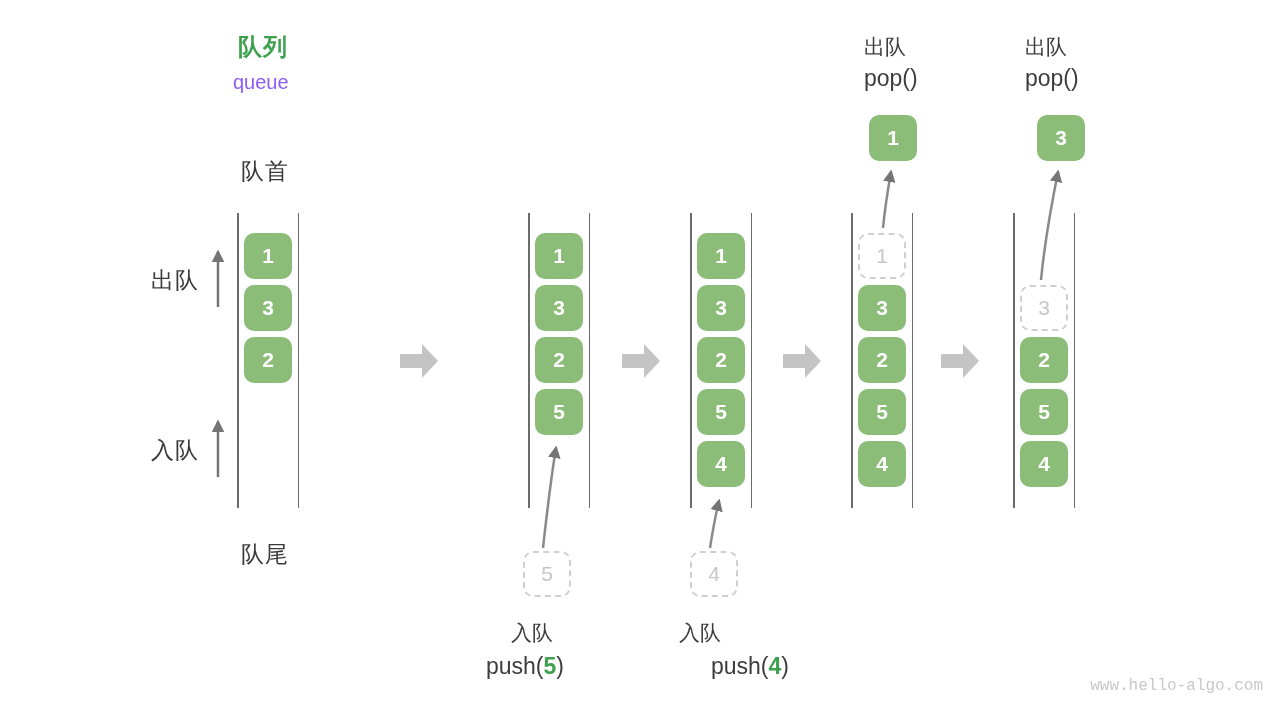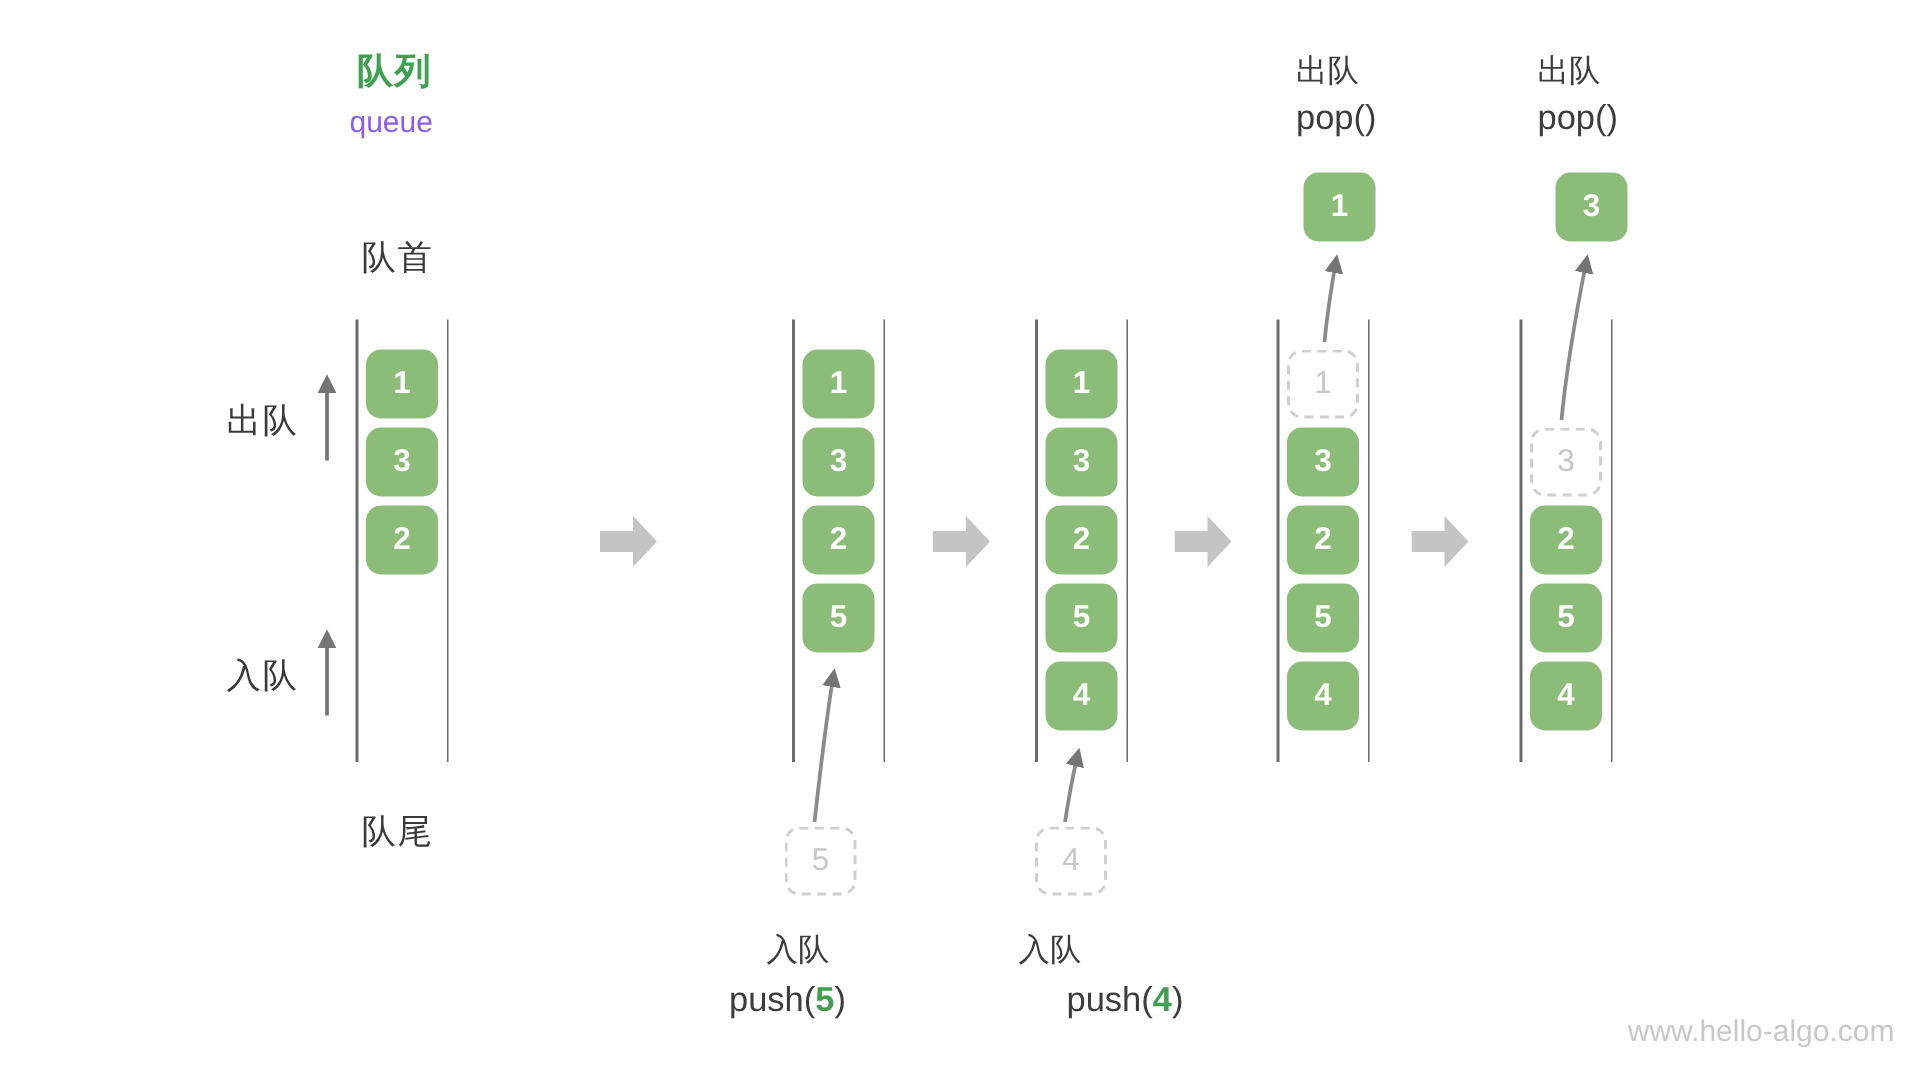--- a/index.html
+++ b/index.html
@@ -26,22 +26,22 @@
     position:absolute; width:48px; height:46px; border-radius:10px;
     border:2px dashed #CFCFCF; background:#ffffff; color:#C7C7C7;
     font-size:21px; font-weight:400; box-sizing:border-box;
     display:flex; align-items:center; justify-content:center;
   }
   .qcol .ghost { left:7px; }
   .r0{top:20px}.r1{top:72px}.r2{top:124px}.r3{top:176px}.r4{top:228px}
   .step { position:absolute; }
   .overlay { position:absolute; left:0; top:0; pointer-events:none; }
   .watermark {
-    position:absolute; right:17px; top:677px; font-family:Liberation Sans, sans-serif;
-    font-size:20px; color:#C8C8C8;
+    position:absolute; right:17px; top:677px; font-family:Liberation Mono, monospace;
+    font-size:16px; color:#C8C8C8;
   }
 </style>
 </head>
 <body>
 
 <div class="canvas">
 
   <div class="title">队列</div>
   <div class="subtitle">queue</div>
 

